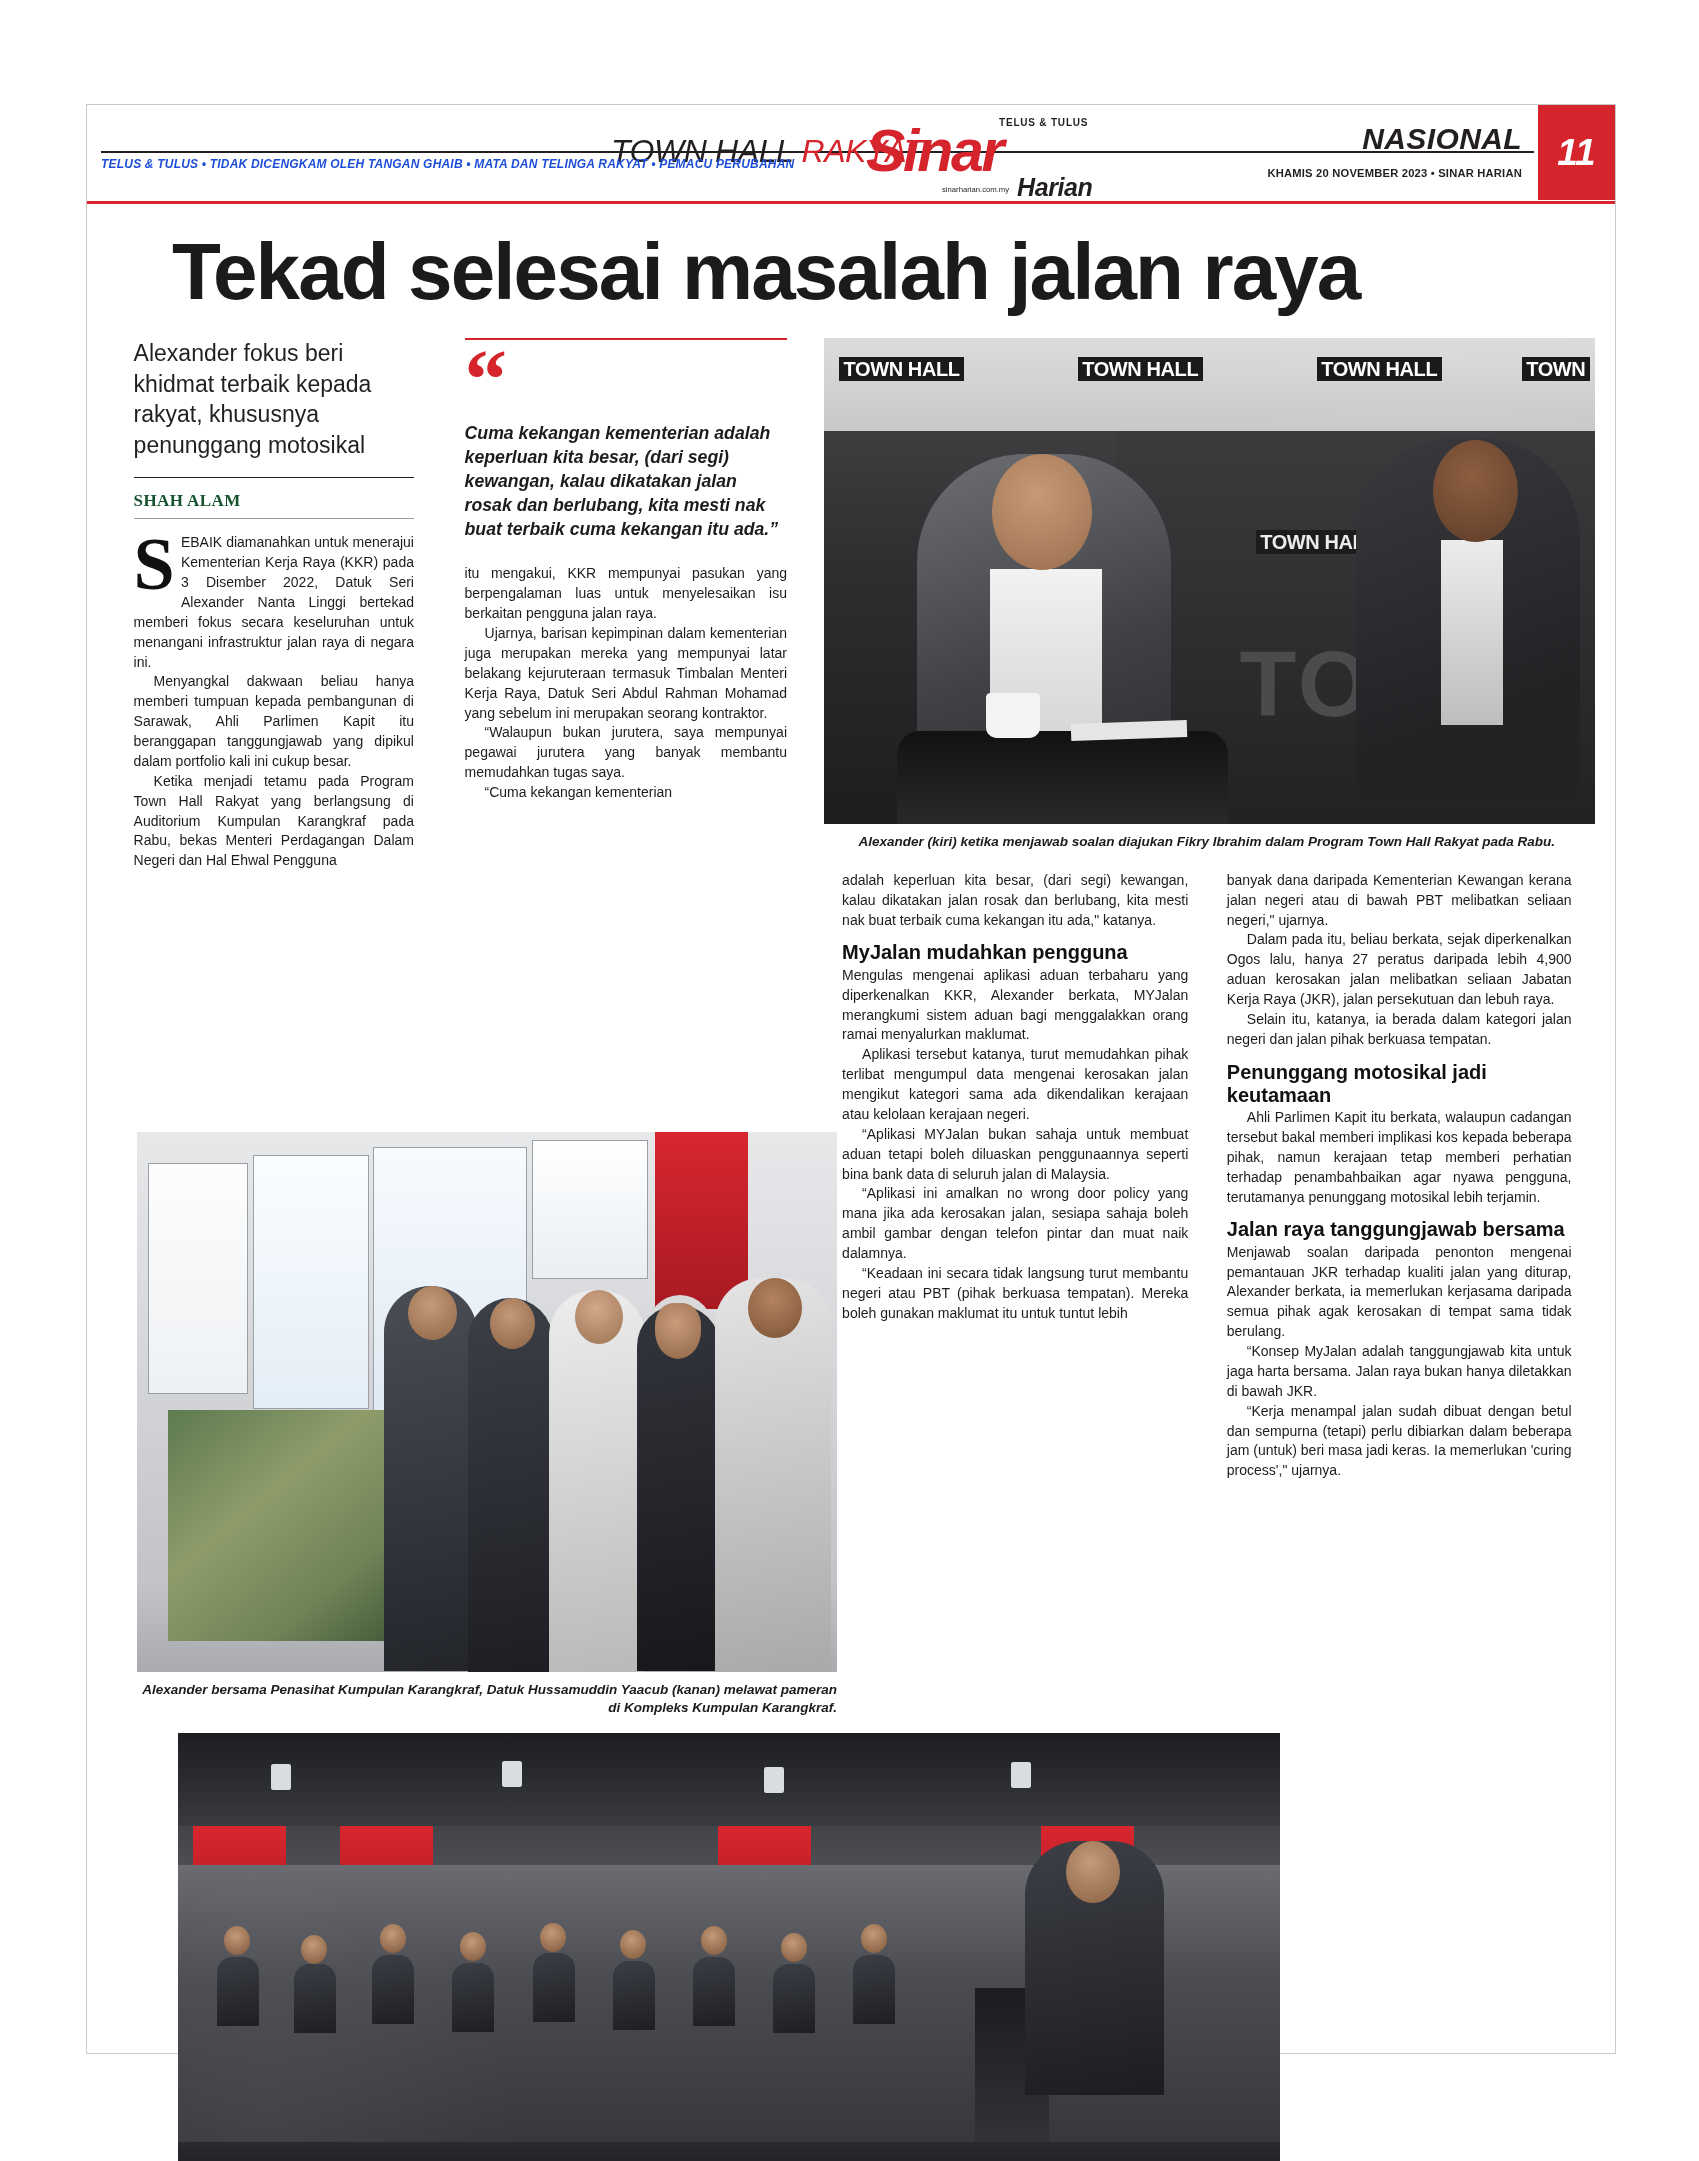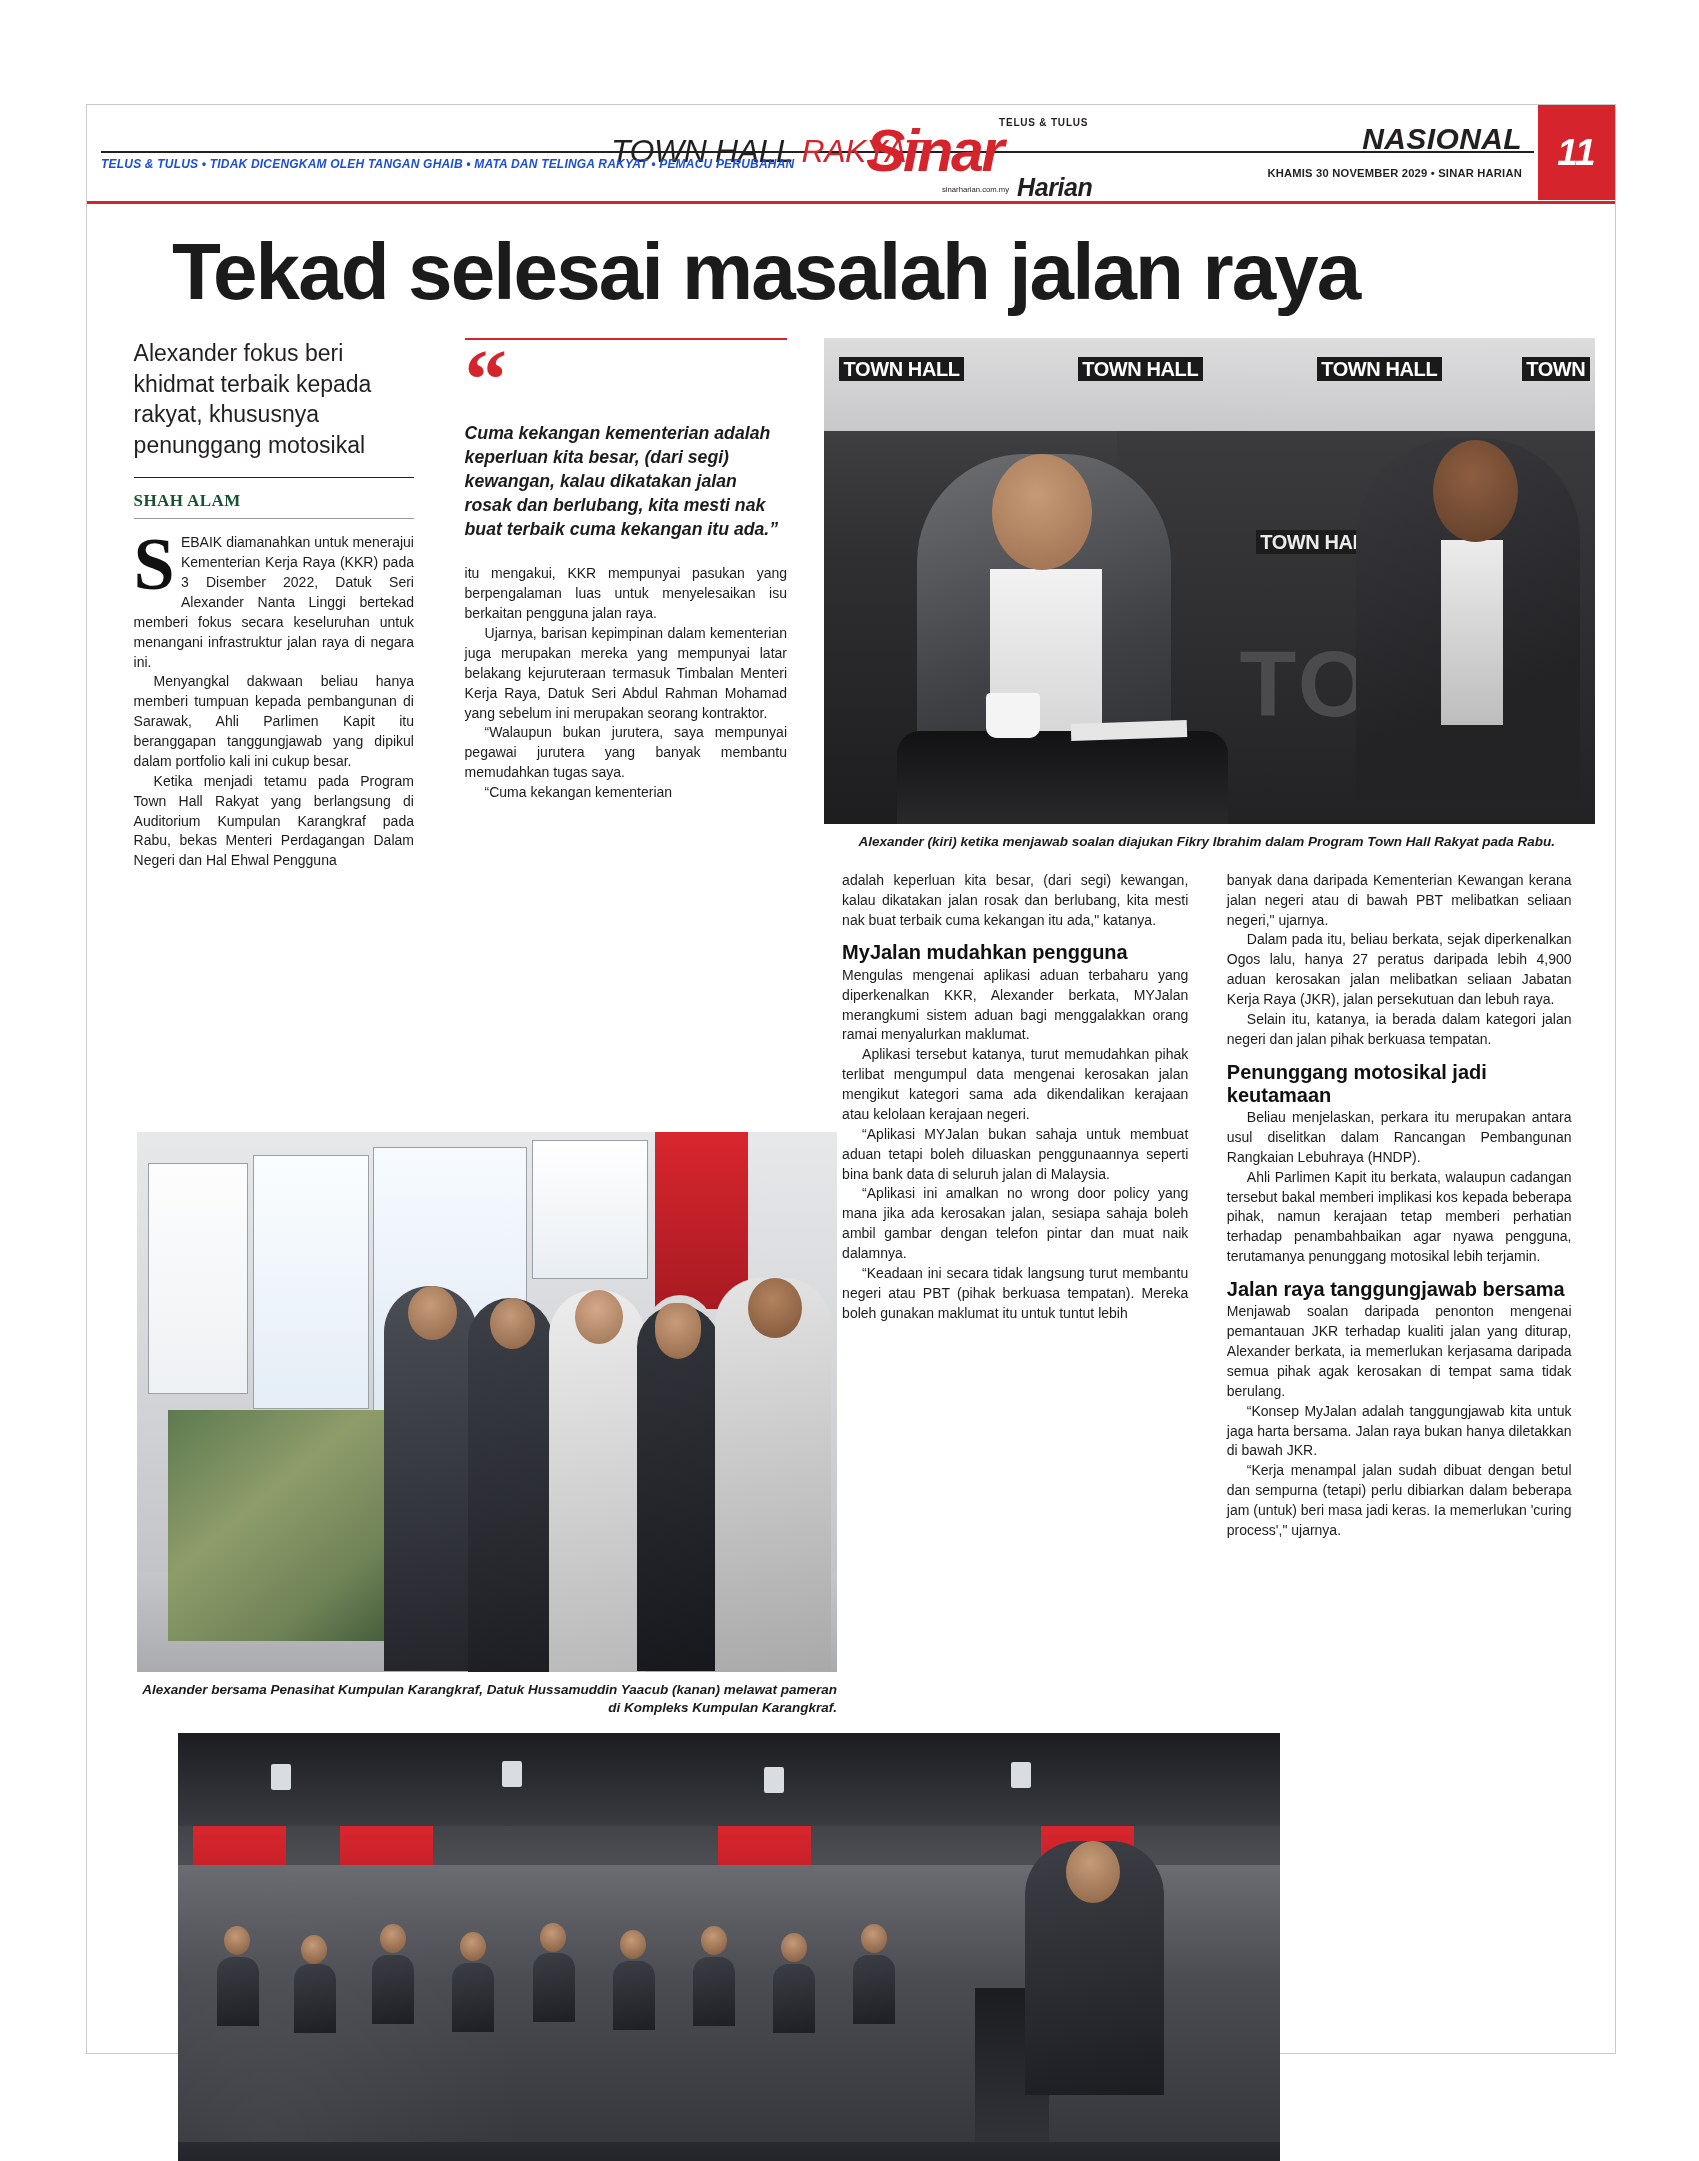--- a/index.html
+++ b/index.html
@@ -428,21 +428,21 @@
     <div class="mh-tagline">TELUS &amp; TULUS • TIDAK DICENGKAM OLEH TANGAN GHAIB • MATA DAN TELINGA RAKYAT • PEMACU PERUBAHAN</div>
 
     <div class="logo-block">
       <div class="logo-top">TELUS &amp; TULUS</div>
       <div class="logo-sinar">Sinar</div>
       <div class="logo-url">sinarharian.com.my</div>
       <div class="logo-harian">Harian</div>
     </div>
 
     <div class="mh-section">NASIONAL</div>
-    <div class="mh-date">KHAMIS 30 NOVEMBER 2029 • SINAR HARIAN</div>
+    <div class="mh-date">KHAMIS 20 NOVEMBER 2023 • SINAR HARIAN</div>
     <div class="pagenum-box">11</div>
   </div>
 
   <h1 class="headline">Tekad selesai masalah jalan raya</h1>
 
   <div class="body">
 
     <div class="row1">
 
       <div class="col-a">
@@ -499,21 +499,20 @@
             <p class="body-text">Aplikasi tersebut katanya, turut memudahkan pihak terlibat mengumpul data mengenai kerosakan jalan mengikut kategori sama ada dikendalikan kerajaan atau kelolaan kerajaan negeri.</p>
             <p class="body-text">“Aplikasi MYJalan bukan sahaja untuk membuat aduan tetapi boleh diluaskan penggunaannya seperti bina bank data di seluruh jalan di Malaysia.</p>
             <p class="body-text">“Aplikasi ini amalkan no wrong door policy yang mana jika ada kerosakan jalan, sesiapa sahaja boleh ambil gambar dengan telefon pintar dan muat naik dalamnya.</p>
             <p class="body-text">“Keadaan ini secara tidak langsung turut membantu negeri atau PBT (pihak berkuasa tempatan). Mereka boleh gunakan maklumat itu untuk tuntut lebih</p>
           </div>
           <div class="colx pl">
             <p class="body-text first">banyak dana daripada Kementerian Kewangan kerana jalan negeri atau di bawah PBT melibatkan seliaan negeri," ujarnya.</p>
             <p class="body-text">Dalam pada itu, beliau berkata, sejak diperkenalkan Ogos lalu, hanya 27 peratus daripada lebih 4,900 aduan kerosakan jalan melibatkan seliaan Jabatan Kerja Raya (JKR), jalan persekutuan dan lebuh raya.</p>
             <p class="body-text">Selain itu, katanya, ia berada dalam kategori jalan negeri dan jalan pihak berkuasa tempatan.</p>
             <div class="subhead">Penunggang motosikal jadi keutamaan</div>
-            <p class="body-text">Beliau menjelaskan, perkara itu merupakan antara usul diselitkan dalam Rancangan Pembangunan Rangkaian Lebuhraya (HNDP).</p>
             <p class="body-text">Ahli Parlimen Kapit itu berkata, walaupun cadangan tersebut bakal memberi implikasi kos kepada beberapa pihak, namun kerajaan tetap memberi perhatian terhadap penambahbaikan agar nyawa pengguna, terutamanya penunggang motosikal lebih terjamin.</p>
             <div class="subhead">Jalan raya tanggungjawab bersama</div>
             <p class="body-text first">Menjawab soalan daripada penonton mengenai pemantauan JKR terhadap kualiti jalan yang diturap, Alexander berkata, ia memerlukan kerjasama daripada semua pihak agak kerosakan di tempat sama tidak berulang.</p>
             <p class="body-text">“Konsep MyJalan adalah tanggungjawab kita untuk jaga harta bersama. Jalan raya bukan hanya diletakkan di bawah JKR.</p>
             <p class="body-text">“Kerja menampal jalan sudah dibuat dengan betul dan sempurna (tetapi) perlu dibiarkan dalam beberapa jam (untuk) beri masa jadi keras. Ia memerlukan 'curing process'," ujarnya.</p>
           </div>
         </div>
       </div>
     </div>
 

